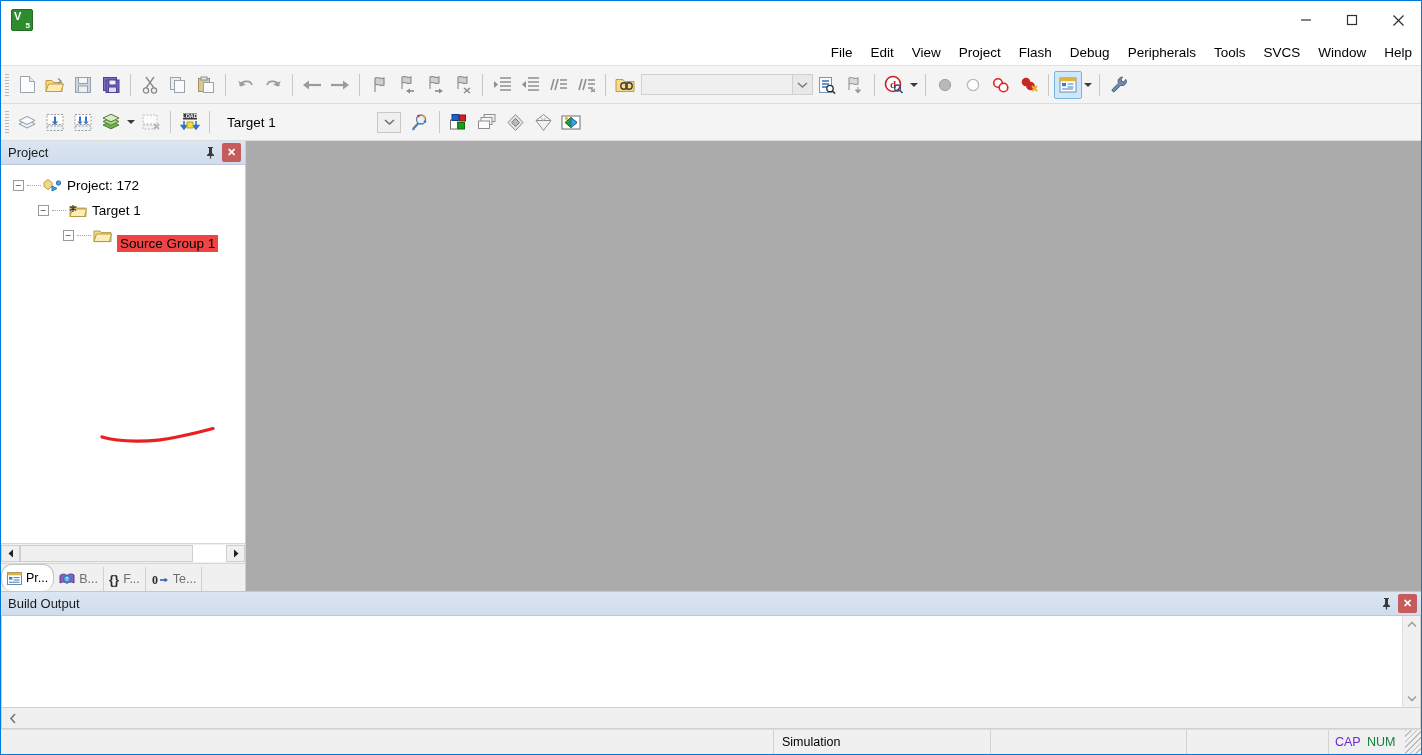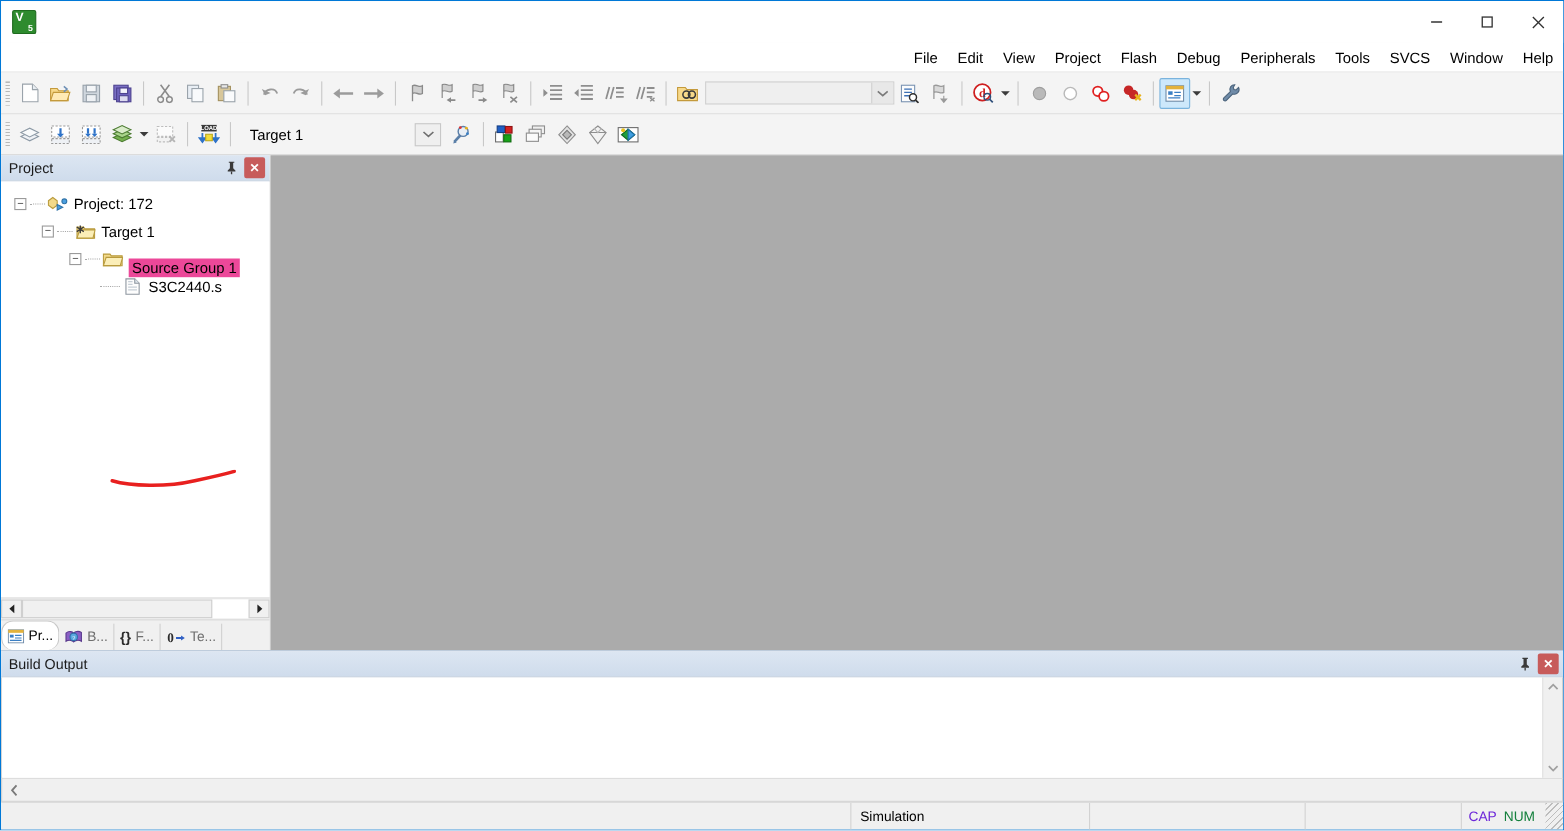--- a/index.html
+++ b/index.html
@@ -275,21 +275,21 @@
   }
   .dotline {
     width: 14px;
     height: 1px;
     border-top: 1px dotted #a8a8a8;
     margin-right: 2px;
     flex: none;
   }
   .ticon { width: 19px; height: 17px; margin-right: 5px; flex:none; display:flex; align-items:center; justify-content:center;}
   .tlabel-sel {
-    background: #ec4899;
+    background: #ef4444;
     padding: 1px 3px;
     margin-top: 15px;
   }
   .redmark {
     position: absolute;
     left: 98px;
     top: 262px;
     pointer-events: none;
   }
   .tree-hscroll {
@@ -895,33 +895,20 @@
             <span class="dotline"></span>
             <span class="ticon">
               <svg width="19" height="16" viewBox="0 0 19 16">
                   <path d="M1 3h6l1.2 1.6H18v9H1z" fill="#f2d98a" stroke="#b99b3d"></path>
                   <path d="M3.5 6h15l-2.2 7.5H1z" fill="#fbeeb8" stroke="#b99b3d"></path>
                 </svg>
             </span>
             <span class="tlabel-sel">Source Group 1</span>
           </div>
 
-          <div class="tnode" style="padding-left:90px;">
-            <span class="dotline" style="width:18px;"></span>
-            <span class="ticon">
-              <svg width="15" height="17" viewBox="0 0 15 17">
-                  <path d="M1.5 1.5h8l4 4v10h-12z" fill="#fdfdfd" stroke="#8e97a0"></path>
-                  <path d="M9.5 1.5v4h4" fill="#dfe6ec" stroke="#8e97a0"></path>
-                  <g stroke="#c6ced6" stroke-width="1">
-                    <path d="M3.5 4h4M3.5 6.5h4M3.5 9h8M3.5 11.5h8"></path>
-                  </g>
-                </svg>
-            </span>
-            <span>S3C2440.s</span>
-          </div>
 
           <svg class="redmark" width="118" height="18" viewBox="0 0 118 18">
             <path d="M3 10C20 15 52 16 78 10c12-2.5 24-5 36-8.5" fill="none" stroke="#e8201f" stroke-width="3.2" stroke-linecap="round"></path>
           </svg>
         </div>
 
         <div class="tree-hscroll">
           <span class="hs-arrow">
             <svg width="8" height="9" viewBox="0 0 8 9">
                 <path d="M6 0.5L1.5 4.5 6 8.5z" fill="#222"></path>

